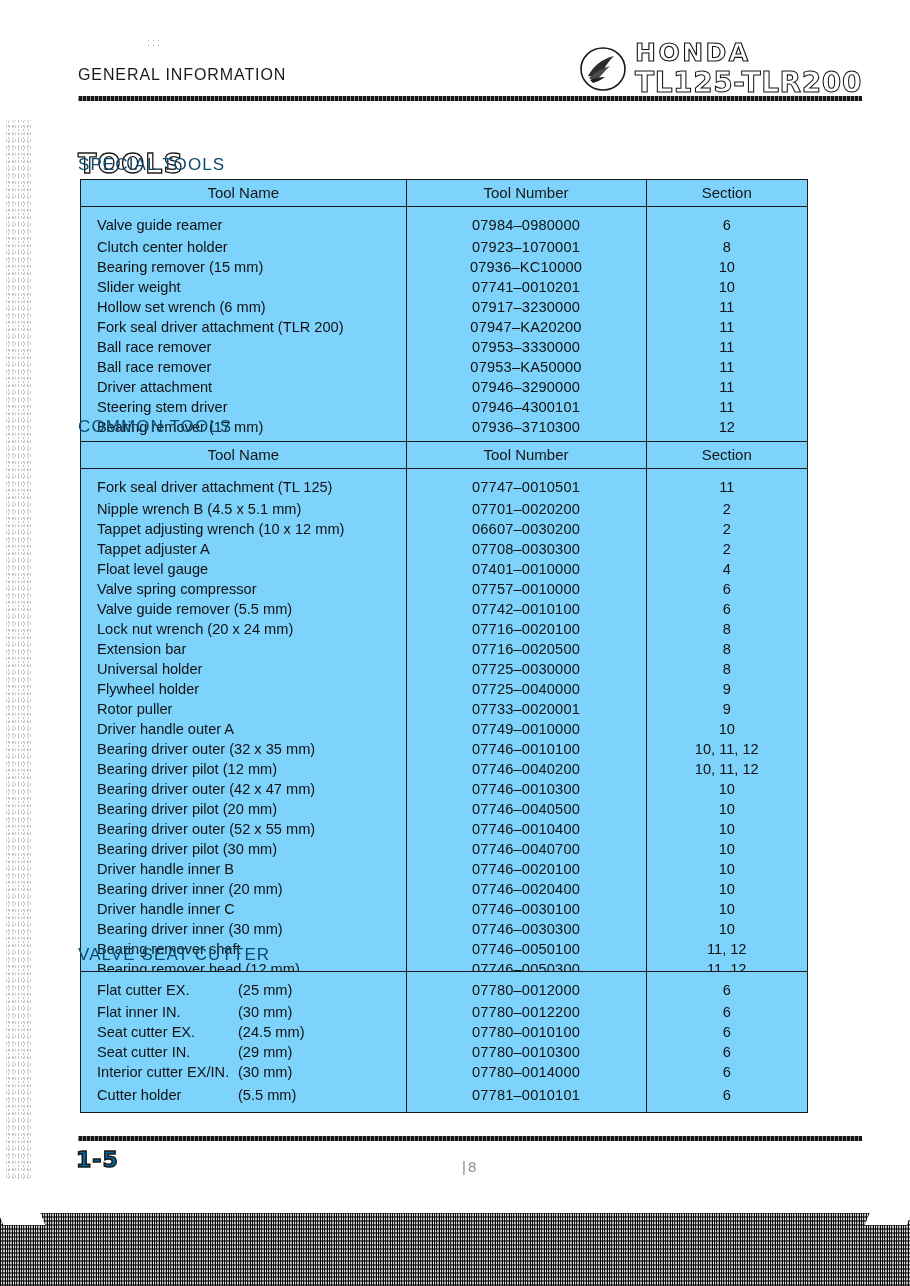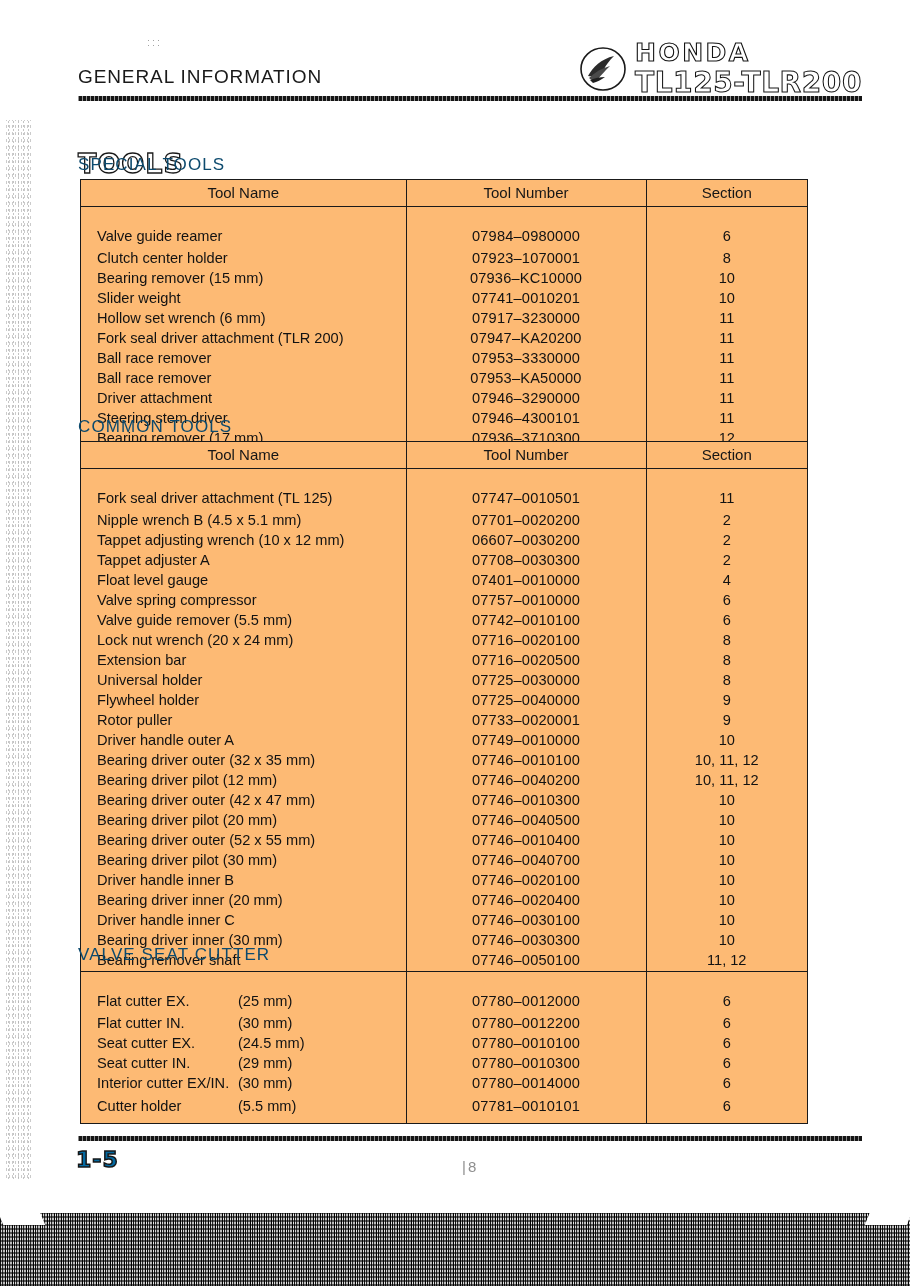--- a/index.html
+++ b/index.html
@@ -89,21 +89,21 @@
     position: absolute;
     left: 78px;
     top: 40px;
     right: 48px;
     height: 58px;
   }
   .section-label {
     position: absolute;
     left: 0;
     top: 26px;
-    font-size: 19px;
+    font-size: 16px;
     letter-spacing: .9px;
     color: #1a1a1a;
     white-space: nowrap;
     text-align: right;
   }
   .brand-block {
     position: absolute;
     right: 0;
     top: 0;
     display: flex;
@@ -173,21 +173,21 @@
     white-space: nowrap;
   }
 
   
   .tool-table {
     position: absolute;
     left: 80px;
     width: 726px;
     border: 1.6px solid #1a1a1a;
     border-collapse: collapse;
-    background: #fdba74;
+    background: #7dd3fc;
   }
   .tool-table table {
     width: 100%;
     border-collapse: collapse;
     table-layout: fixed;
   }
   .tool-table col.c-name { width: 325px; }
   .tool-table col.c-num  { width: 240px; }
   .tool-table col.c-sec  { width: 161px; }
 
@@ -219,21 +219,21 @@
     text-align: left;
   }
   .tool-table tbody td.col-num {
     border-right: 1.6px solid #1a1a1a;
     text-align: center;
     letter-spacing: .2px;
   }
   .tool-table tbody td.col-sec {
     text-align: center;
   }
-  .tool-table tbody tr:first-child td { padding-top: 16px; height: 25px; }
+  .tool-table tbody tr:first-child td { padding-top: 5px; height: 25px; }
   .tool-table tbody tr:last-child  td { padding-bottom: 5px; height: 25px; }
 
   
   .cut-name { display: inline-block; }
   .cut-name .nm  { display: inline-block; width: 133px; }
   .cut-name .sz  { display: inline-block; margin-left: 8px; }
 
   
   .footer-rule {
     position: absolute;
@@ -561,21 +561,21 @@
           <col class="c-num">
           <col class="c-sec">
         </colgroup>
       <tbody>
           <tr>
             <td class="col-name"><span class="cut-name"><span class="nm">Flat cutter EX.</span><span class="sz">(25 mm)</span></span></td>
             <td class="col-num">07780–0012000</td>
             <td class="col-sec">6</td>
           </tr>
           <tr>
-            <td class="col-name"><span class="cut-name"><span class="nm">Flat cutter IN.</span><span class="sz">(30 mm)</span></span></td>
+            <td class="col-name"><span class="cut-name"><span class="nm">Flat inner IN.</span><span class="sz">(30 mm)</span></span></td>
             <td class="col-num">07780–0012200</td>
             <td class="col-sec">6</td>
           </tr>
           <tr>
             <td class="col-name"><span class="cut-name"><span class="nm">Seat cutter EX.</span><span class="sz">(24.5 mm)</span></span></td>
             <td class="col-num">07780–0010100</td>
             <td class="col-sec">6</td>
           </tr>
           <tr>
             <td class="col-name"><span class="cut-name"><span class="nm">Seat cutter IN.</span><span class="sz">(29 mm)</span></span></td>

